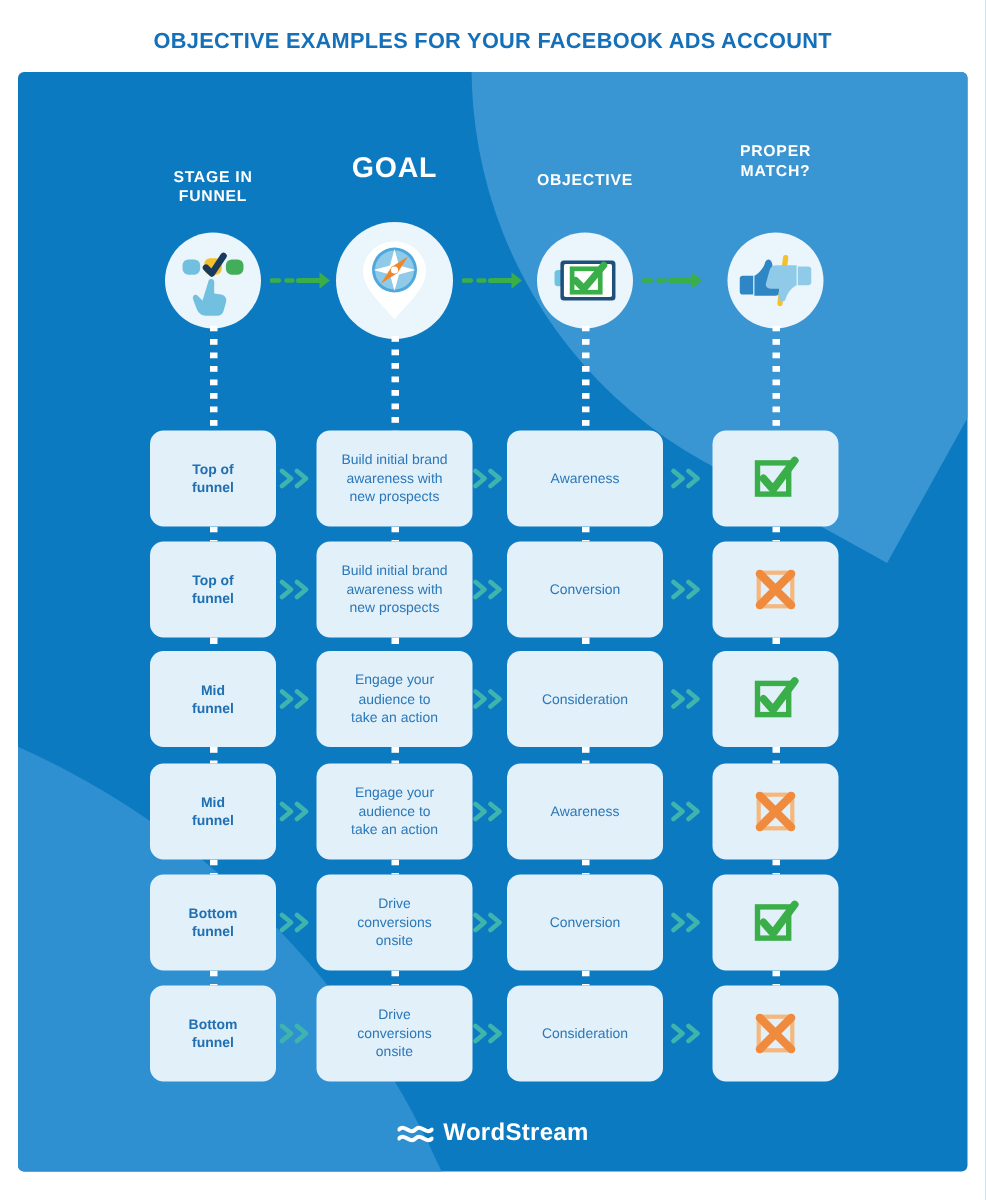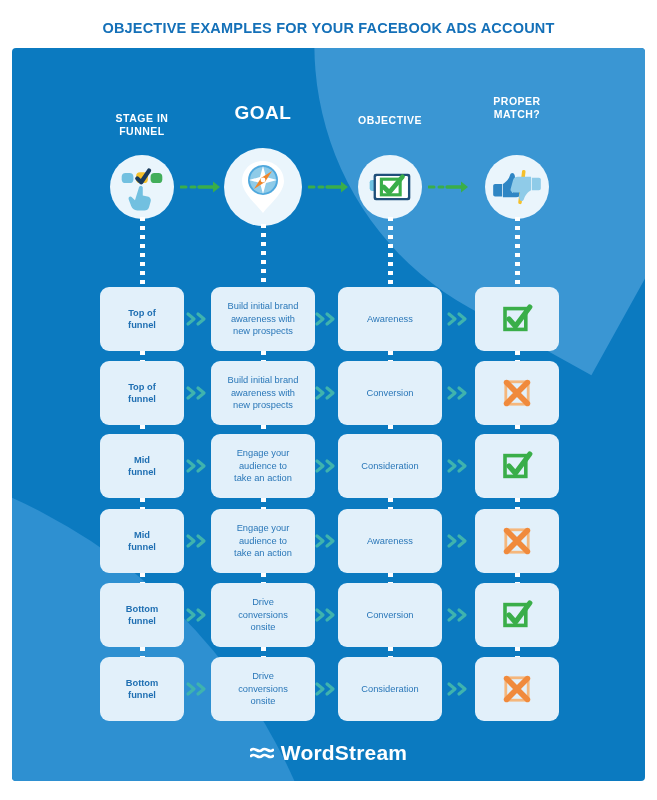--- a/index.html
+++ b/index.html
@@ -91,21 +91,21 @@
 
   
   .chev { position:absolute; width:26px; height:16px; }
 
   
   .logo {
     position:absolute; left:0; bottom:16px; width:633px;
     display:flex; align-items:center; justify-content:center; gap:7px;
     color:#ffffff;
   }
-  .logo .lname { font-size:21px; font-weight:bold; letter-spacing:0.2px; }
+  .logo .lname { font-size:16px; font-weight:bold; letter-spacing:0.2px; }
 </style>
 </head>
 <body>
 
 <div id="root">
 
   <div class="title">OBJECTIVE EXAMPLES FOR YOUR FACEBOOK ADS ACCOUNT</div>
 
   <div class="panel">
     <div class="swoosh-right"></div>

